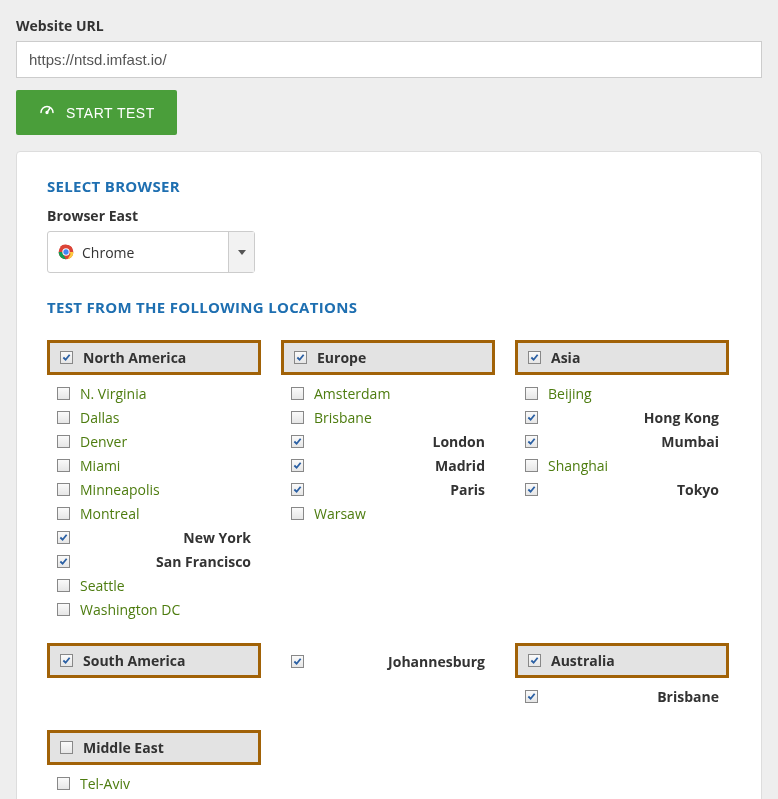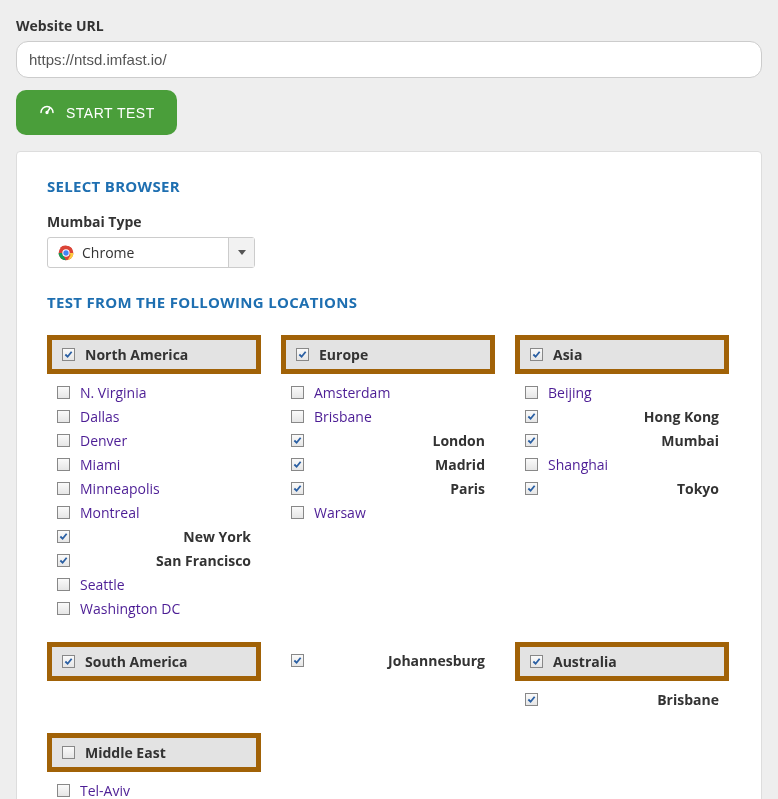--- a/index.html
+++ b/index.html
@@ -18,31 +18,31 @@
     color: #333;
     font-size: 14px;
     margin-bottom: 6px;
     display: block;
   }
   .url-input {
     width: 100%;
     padding: 9px 12px;
     font-size: 15px;
     border: 1px solid #ccc;
-    border-radius: 12px;
+    border-radius: 0;
     background: #fff;
     color: #555;
     outline: none;
   }
   .start-btn {
     margin-top: 12px;
     background: #4a9e3a;
     color: #fff;
     border: none;
-    border-radius: 10px;
+    border-radius: 2px;
     padding: 12px 22px;
     font-size: 14px;
     letter-spacing: 0.5px;
     display: inline-flex;
     align-items: center;
     gap: 10px;
     cursor: pointer;
   }
   .start-btn svg { width: 18px; height: 18px; }
   .panel {
@@ -50,36 +50,36 @@
     border: 1px solid #ddd;
     border-radius: 4px;
     margin-top: 16px;
     padding: 24px 30px 30px;
   }
   .section-title {
     color: #1e6fb1;
     font-weight: 700;
     font-size: 15px;
     letter-spacing: 0.3px;
-    margin-bottom: 16px;
+    margin-bottom: 10px;
   }
   .sublabel {
     font-weight: 700;
     font-size: 14px;
     margin-bottom: 6px;
     display: block;
     color:#333;
   }
   .select-wrap {
     display: inline-flex;
     align-items: stretch;
     border: 1px solid #ccc;
     border-radius: 3px;
     background: #fff;
-    height: 31px;
+    height: 42px;
     width: 208px;
   }
   .select-main {
     display: flex;
     align-items: center;
     gap: 8px;
     padding: 0 10px;
     flex: 1;
   }
   .select-caret {
@@ -110,40 +110,40 @@
   .regions {
     display: flex;
     flex-wrap: wrap;
     gap: 18px 20px;
   }
   .region {
     width: 214px;
   }
   .region-header {
     background: #e3e3e3;
-    border: 5px solid #a16207;
+    border: 3px solid #a16207;
     padding: 5px 10px;
     display: flex;
     align-items: center;
     gap: 10px;
     font-weight: 700;
     font-size: 14px;
     color:#333;
   }
   .loc-list {
     list-style: none;
     padding: 6px 10px 4px;
   }
   .loc-item {
     display: flex;
     align-items: center;
     gap: 10px;
     padding: 2.5px 0;
     font-size: 14px;
-    color: #4c1d95;
+    color: #4d7c0f;
   }
   .loc-item.checked { font-weight: 700; color:#333;justify-content:space-between; }
   .cb {
     width: 13px; height: 13px;
     border: 1px solid #888;
     background: linear-gradient(#fafafa,#e6e6e6);
     display: inline-flex;
     align-items: center;
     justify-content: center;
     flex-shrink: 0;
@@ -171,21 +171,21 @@
         <line x1="12" y1="14" x2="16" y2="8"></line>
         <circle cx="12" cy="14" r="1.2" fill="#fff"></circle>
       </svg>
     </span>
     <span>START TEST</span>
   </button>
 
   <div class="panel">
 
     <div class="section-title">SELECT BROWSER</div>
-    <label class="sublabel">Mumbai Type</label>
+    <label class="sublabel">Browser East</label>
 
     <div class="select-wrap">
       <div class="select-main">
         <span class="chrome-ico">
           <svg viewBox="0 0 24 24">
             <circle cx="12" cy="12" r="11" fill="#db4437"></circle>
             <path d="M12 1a11 11 0 0 1 9.5 5.5H12a5.5 5.5 0 0 0-4.76 2.75L3.2 4.1A11 11 0 0 1 12 1z" fill="#db4437"></path>
             <path d="M23 12a11 11 0 0 1-8.6 10.7l4.1-7.1A5.5 5.5 0 0 0 17.5 12H23z" fill="#ffcd40"></path>
             <path d="M1 12a11 11 0 0 0 11 11l-4.1-7.1A5.5 5.5 0 0 1 6.5 12L1 12z" fill="#0f9d58"></path>
             <circle cx="12" cy="12" r="5.5" fill="#fff"></circle>

